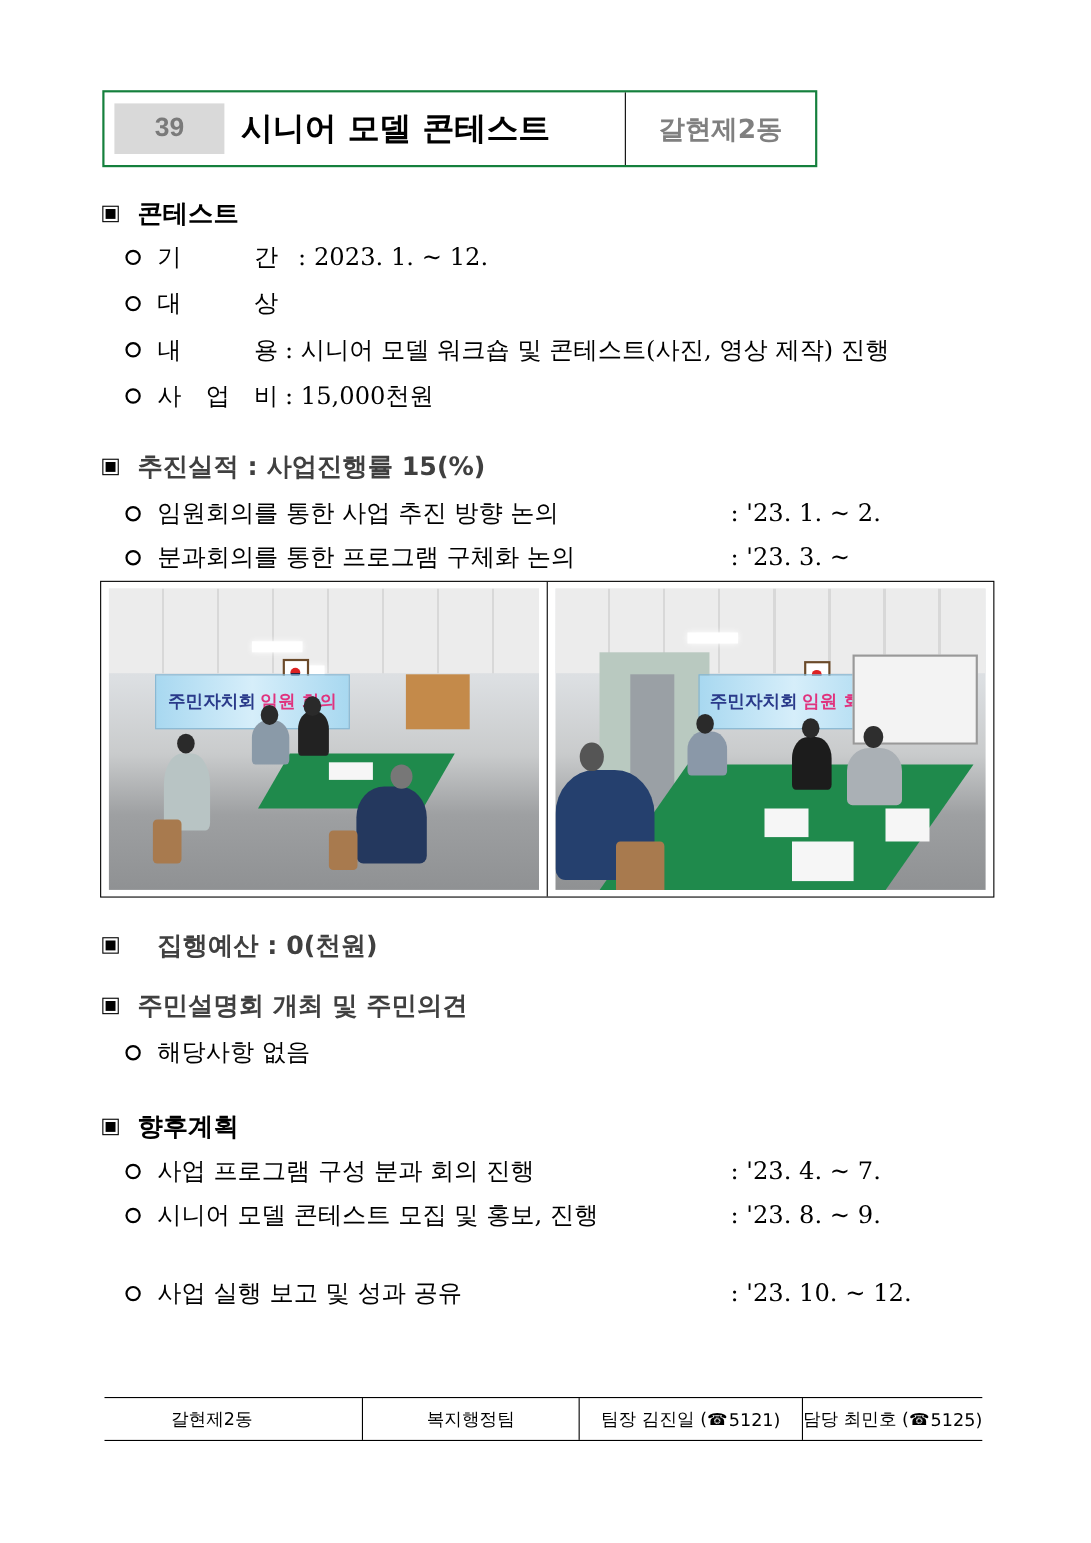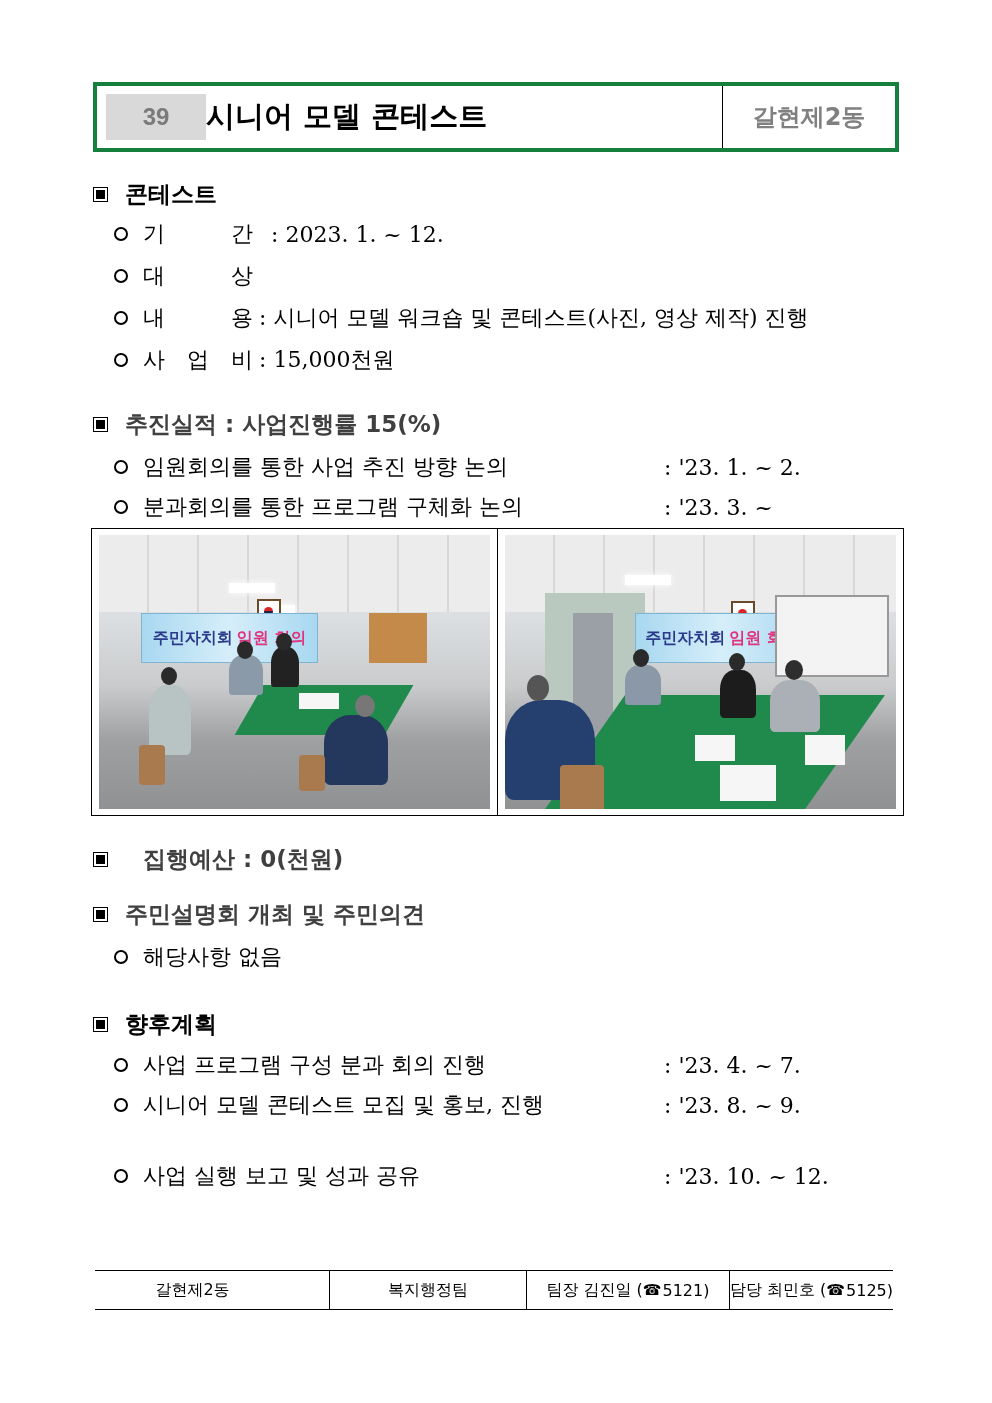--- a/index.html
+++ b/index.html
@@ -1,21 +1,21 @@
 <!DOCTYPE html>
 <html><head>
 <meta charset="utf-8">
 <style>
   html, body { margin: 0; padding: 0; background: #ffffff; }
   body { width: 992px; height: 1403px; position: relative; font-family: "DejaVu Serif", "Liberation Serif", serif; color: #000; overflow: hidden; }
 
-  .title-box { position: absolute; left: 93px; top: 82px; width: 806px; height: 70px; border: 4px solid #15803d; box-sizing: border-box; display: flex; }
+  .title-box { position: absolute; left: 93px; top: 82px; width: 650px; height: 70px; border: 2px solid #15803d; box-sizing: border-box; display: flex; }
   .title-box .num-wrap { flex: 1; display: flex; align-items: center; padding-left: 9px; }
   .title-box .num { width: 100px; height: 46px; background: #d9d9d9; color: #7a7a7a; font-family: "Liberation Sans", sans-serif; font-weight: bold; font-size: 24px; display: flex; align-items: center; justify-content: center; }
-  .title-box .title { font-family: "DejaVu Sans", sans-serif; font-weight: bold; font-size: 29px; letter-spacing: 0px; }
+  .title-box .title { margin-left: 15px; font-family: "DejaVu Sans", sans-serif; font-weight: bold; font-size: 29px; letter-spacing: 0px; }
   .title-box .dept { width: 172px; border-left: 1px solid #000; display: flex; align-items: center; justify-content: center; font-family: "DejaVu Sans", sans-serif; font-weight: bold; font-size: 24px; color: #808080; }
 
   .section-head { position: absolute; left: 93px; display: flex; align-items: center; font-family: "DejaVu Sans", sans-serif; font-weight: bold; font-size: 23px; }
   .section-head.blue { color: #404040; }
   .sq-icon { width: 15px; height: 15px; border: 1px solid #000; box-sizing: border-box; display: inline-flex; align-items: center; justify-content: center; margin-right: 17px; background: #fff; }
   .sq-icon::after { content: ""; width: 9px; height: 9px; background: #000; display: block; }
 
   .item { position: absolute; left: 114px; display: flex; align-items: center; font-size: 22px; white-space: nowrap; }
   .circ-icon { width: 14px; height: 14px; border: 2.2px solid #000; border-radius: 50%; box-sizing: border-box; margin-right: 15px; display: inline-block; }
   .item .label { display: inline-block; }

